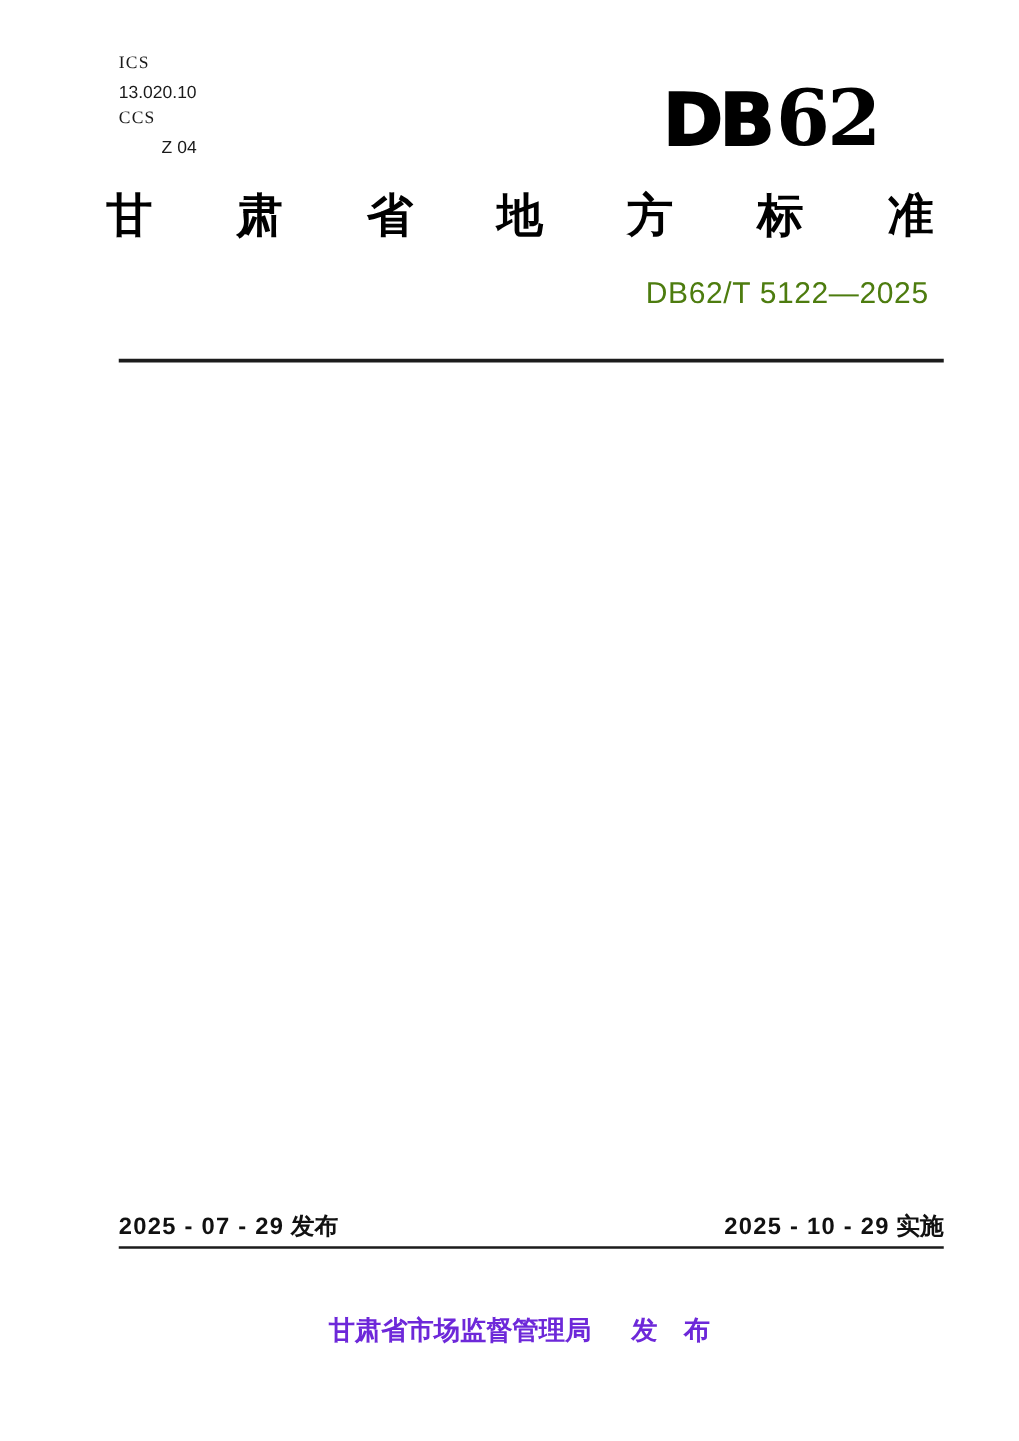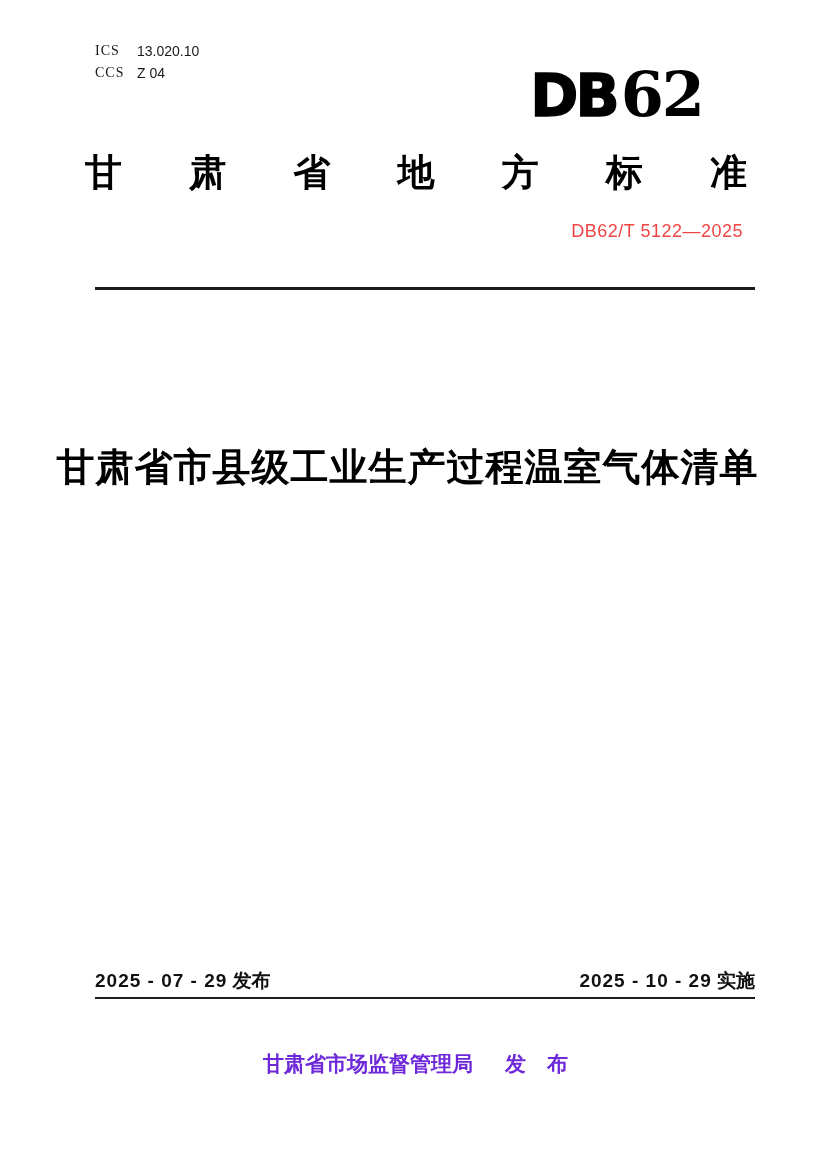--- a/index.html
+++ b/index.html
@@ -17,21 +17,21 @@
 
   
   .codes {
     position: absolute;
     left: 95px;
     top: 40px;
     font-size: 14px;
     line-height: 22px;
     color: #1a1a1a;
   }
-  .code-line { display: flex; }
+  .code-line { display: flex; flex-direction: column; }
   .code-label { width: 42px; font-family: "Liberation Serif", serif; letter-spacing: 1px; }
   .code-value { font-family: "Liberation Sans", sans-serif; text-align: right; }
 
   
   .logo {
     position: absolute;
     top: 64px;
     right: 112px;
     color: #000000;
     line-height: 1;
@@ -65,23 +65,23 @@
     font-weight: 600;
     color: #000000;
     line-height: 1.1;
   }
 
   
   .doc-number {
     position: absolute;
     top: 221px;
     right: 72px;
-    font-size: 18px;
+    font-size: 24px;
     font-weight: 500;
-    color: #ef4444;
+    color: #4d7c0f;
     letter-spacing: 0.5px;
   }
 
   .rule {
     position: absolute;
     left: 95px;
     width: 660px;
     background: #1c1c1c;
   }
   .rule-top { top: 287px; height: 3px; }
@@ -157,21 +157,20 @@
     <span>方</span>
     <span>标</span>
     <span>准</span>
   </div>
 
   <div class="doc-number">DB62/T 5122—2025</div>
 
   <div class="rule rule-top"></div>
 
   <div class="doc-title">
-    <div>甘肃省市县级工业生产过程温室气体清单</div>
   </div>
 
   <div class="dates-row">
     <span>
       <span class="date-num">2025 - 07 - 29</span>
       <span>发布</span>
     </span>
     <span>
       <span class="date-num">2025 - 10 - 29</span>
       <span>实施</span>

